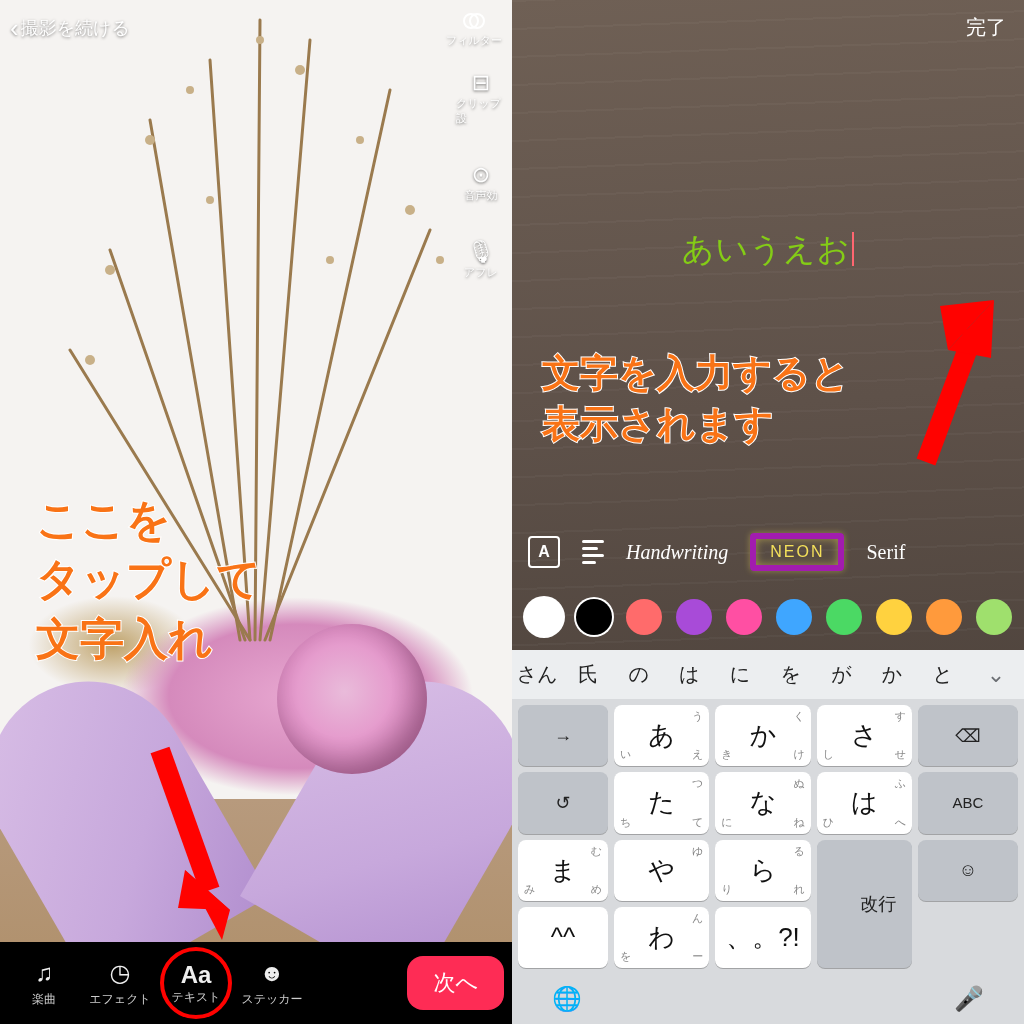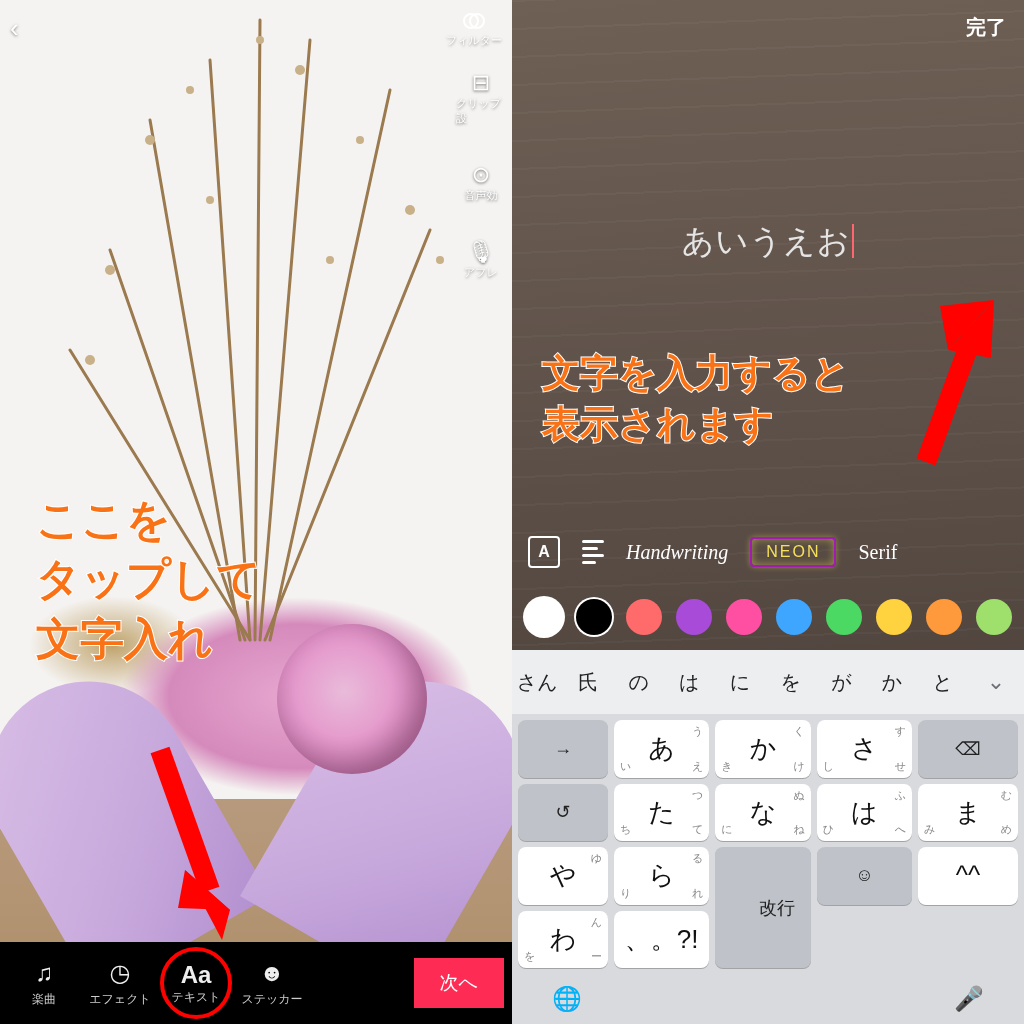--- a/index.html
+++ b/index.html
@@ -59,72 +59,72 @@
 
   .bottom-bar {
     position: absolute; left:0; right:0; bottom:0; height: 82px;
     background: #000; display:flex; align-items:center;
     padding: 0 8px; gap: 4px;
   }
   .btool { flex:0 0 auto; width:72px; color:#ccc; display:flex; flex-direction:column; align-items:center; gap:4px; font-size:12px; }
   .btool .bi { font-size:24px; color:#eee; }
   .text-circle { border:4px solid #ff0200; border-radius:50%; width:72px; height:72px; display:flex; flex-direction:column; align-items:center; justify-content:center; }
   .next-btn {
-    margin-left:auto; background:#fe2c55; color:#fff; font-size:19px;
-    padding: 12px 26px; border-radius:0;
+    margin-left:auto; background:#fe2c55; color:#fff; font-size:22px;
+    padding: 12px 26px; border-radius:16px;
   }
 
   .annot {
     position:absolute; color:#f97316; font-weight:900;
     -webkit-text-stroke: 2px #fff; paint-order: stroke fill;
     line-height: 1.35;
   }
   .annot-l { left: 36px; top: 490px; font-size: 44px; }
   .arrow-l { position:absolute; left:130px; top:740px; }
 
   
   .right-bg {
     position:absolute; inset:0;
     background:
       repeating-linear-gradient(178deg, rgba(255,255,255,.03) 0 2px, transparent 2px 28px),
       linear-gradient(175deg,#6f6055,#5e5149 40%,#4f443d 70%);
   }
-  .done { position:absolute; top:14px; right:18px; color:#fff; font-size:20px; font-weight:700; }
+  .done { position:absolute; top:14px; right:18px; color:#fff; font-size:20px; font-weight:400; }
   .text-in {
-    position:absolute; top:220px; left:0; right:0; text-align:center;
-    color:#e5e5e5; font-size:32px; letter-spacing:1px;
+    position:absolute; top:228px; left:0; right:0; text-align:center;
+    color:#84cc16; font-size:32px; letter-spacing:1px;
   }
   .cursor { display:inline-block; width:2px; height:34px; background:#ff6670; vertical-align:-6px; margin-left:2px; }
 
   .annot-r { left: 30px; top: 348px; font-size: 38px; }
   .arrow-r { position:absolute; right:18px; top:272px; }
 
   .style-row {
     position:absolute; left:0; right:0; top:528px; height:48px;
     display:flex; align-items:center; gap:22px; padding:0 16px; color:#fff;
   }
   .style-box { border:2px solid #fff; border-radius:6px; width:32px; height:32px; display:flex; align-items:center; justify-content:center; font-weight:700; }
   .style-box.sq { border-radius:4px; }
   .align-ic { display:flex; flex-direction:column; gap:4px; }
   .align-ic span { display:block; height:3px; background:#fff; border-radius:2px; }
   .hand { font-family: cursive; font-style:italic; font-size:20px; }
-  .neon { border:2px solid #a21caf; color:#f4e05a; padding:4px 14px; border-radius:4px; font-size:16px; letter-spacing:2px; box-shadow:0 0 8px rgba(244,224,90,.5) inset, 0 0 6px rgba(244,224,90,.4); }
+  .neon { border:6px solid #a21caf; color:#f4e05a; padding:4px 14px; border-radius:4px; font-size:16px; letter-spacing:2px; box-shadow:0 0 8px rgba(244,224,90,.5) inset, 0 0 6px rgba(244,224,90,.4); }
   .serif { font-family: Georgia, serif; font-size:20px;text-align:center; }
 
   .color-row {
     position:absolute; left:0; right:0; top:592px; height:50px;
     display:flex; align-items:center; gap:14px; padding:0 14px;
   }
   .swatch { width:36px; height:36px; border-radius:50%; flex:0 0 auto; }
   .swatch.sel { box-shadow: 0 0 0 3px #fff; }
   .swatch:nth-child(2){ box-shadow: 0 0 0 2px #fff; }
 
   
   .kb { position:absolute; left:0; right:0; top:650px; bottom:0; background:#d8dadd; display:flex; flex-direction:column; }
-  .pred { height:64px; display:flex; align-items:center; background:#eceef0; font-size:20px; color:#222; }
+  .pred { height:49px; display:flex; align-items:center; background:#eceef0; font-size:20px; color:#222; }
   .pred span { flex:1; text-align:center; }
   .pred .chev { flex:0 0 56px; color:#6b6e73; font-size:22px; }
   .kgrid { flex:1; display:grid; grid-template-columns: 90px 1fr 1fr 1fr 100px; grid-template-rows: repeat(4,1fr); gap:6px; padding:6px; }
   .key { background:#fff; border-radius:8px; display:flex; align-items:center; justify-content:center; font-size:26px; color:#111; box-shadow:0 1px 0 rgba(0,0,0,.25); }
   .key.func { background:#bfc3c9; color:#222; font-size:18px; }
   .key.func.sm { font-size:15px; }
   .key .sub { font-size:11px; color:#888; position:absolute; }
   .key { position:relative; } .key .tr{top:4px;right:6px;}
   .key .bl{bottom:4px;left:6px;} .key .br{bottom:4px;right:6px;}
   .krow2 { grid-row: span 2; padding-left: 28px; }
@@ -158,20 +158,21 @@
         <circle cx="440" cy="260" r="4"></circle>
       <circle cx="210" cy="200" r="4"></circle>
         <circle cx="330" cy="260" r="4"></circle>
     </g>
   </svg>
   <div class="heart"></div>
   <div class="flower"></div>
 
   <div class="left-top">
     <span class="chev-left">‹</span>
+    <span class="cont-label">撮影を続ける</span>
     <div class="filter-btn">
       <svg viewBox="0 0 24 24">
           <circle cx="9" cy="12" r="7" fill="none" stroke="#fff" stroke-width="2"></circle>
           <circle cx="15" cy="12" r="7" fill="none" stroke="#fff" stroke-width="2"></circle>
         </svg>
       <span>フィルター</span>
     </div>
   </div>
 
   <div class="right-tools">
@@ -278,20 +279,21 @@
     <div class="kgrid">
         <div class="key func">→</div>
         <div class="key">あ<span class="sub tr">う</span><span class="sub bl">い</span><span class="sub br">え</span></div>
         <div class="key">か<span class="sub tr">く</span><span class="sub bl">き</span><span class="sub br">け</span></div>
         <div class="key">さ<span class="sub tr">す</span><span class="sub bl">し</span><span class="sub br">せ</span></div>
         <div class="key func">⌫</div>
         <div class="key func">↺</div>
         <div class="key">た<span class="sub tr">つ</span><span class="sub bl">ち</span><span class="sub br">て</span></div>
         <div class="key">な<span class="sub tr">ぬ</span><span class="sub bl">に</span><span class="sub br">ね</span></div>
         <div class="key">は<span class="sub tr">ふ</span><span class="sub bl">ひ</span><span class="sub br">へ</span></div>
+        <div class="key func sm">ABC</div>
         <div class="key">ま<span class="sub tr">む</span><span class="sub bl">み</span><span class="sub br">め</span></div>
         <div class="key">や<span class="sub tr">ゆ</span></div>
         <div class="key">ら<span class="sub tr">る</span><span class="sub bl">り</span><span class="sub br">れ</span></div>
         <div class="key func krow2" style="grid-row: span 2;">改行</div>
         <div class="key func">☺</div>
         <div class="key">^^</div>
         <div class="key">わ<span class="sub tr">ん</span><span class="sub bl">を</span><span class="sub br">ー</span></div>
         <div class="key">、。?!</div>
       </div>
     <div class="kb-bot">

